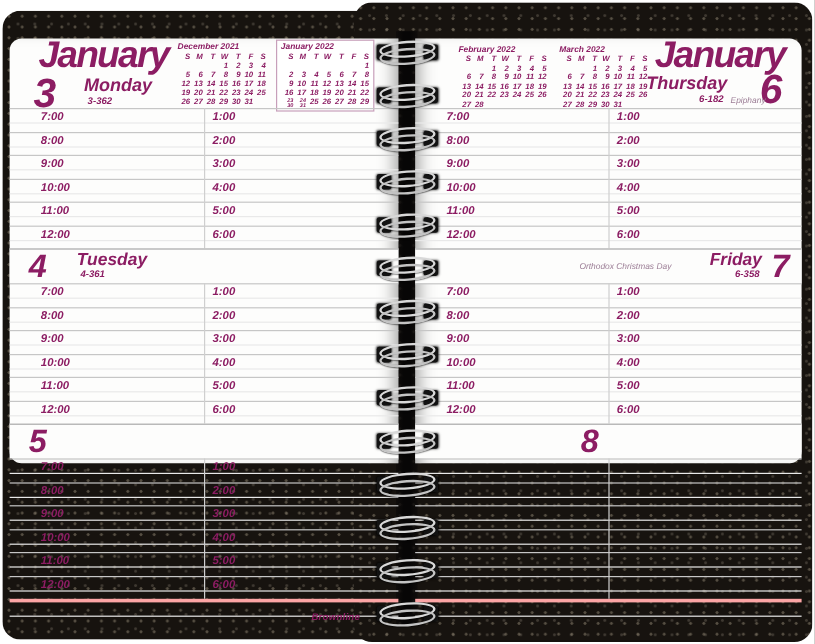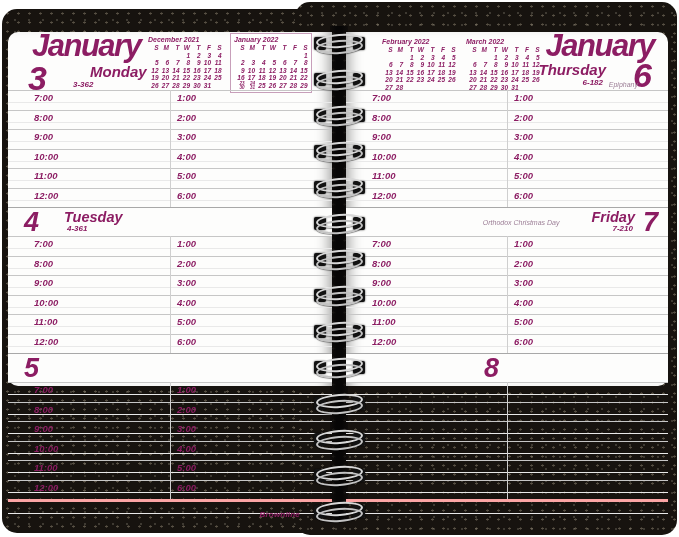--- a/index.html
+++ b/index.html
@@ -41,21 +41,21 @@
   #month-left { left:24px; }
   #month-right { right:14px; }
   .hdr-bignum {
     position:absolute; font-size:34px; font-weight:bold; font-style:italic;
     color:var(--accent); line-height:1;
   }
   #mon-num { left:20px; top:29px; }
   #thu-num { right:16px; top:26px; }
   .hdr-dayname { position:absolute; font-size:15px; font-weight:bold; font-style:italic;
     color:var(--accent); line-height:1; }
-  #mon-name { left:62px; top:32px;margin-left:20px; }
+  #mon-name { left:62px; top:32px; }
   #thu-name { right:62px; top:30px; }
   .hdr-ordinal { position:absolute; font-size:8px; font-weight:bold; font-style:italic;
     color:var(--accent); }
   #mon-ord { left:65px; top:48px; }
   #thu-ord { right:65px; top:46px; }
   .hdr-holiday { position:absolute; font-size:7px; font-style:italic; color:#9c7e96; }
   #thu-holiday { right:30px; top:49px; }
 
   
   .minical { position:absolute; color:var(--accent); font-style:italic; }
@@ -534,21 +534,21 @@
         <span class="tlabel a">6:00</span>
         <div class="halfline"></div>
       </div>
       <div class="vdivider"></div>
     </div>
 
   <div class="band band-right">
     <span class="holiday">Orthodox Christmas Day</span>
     <div class="stack right">
       <div class="dayname">Friday</div>
-      <div class="ordinal">7-210</div>
+      <div class="ordinal">6-358</div>
     </div>
     <div class="bignum">7</div>
   </div>
 
   <div class="grid">
       <div class="hour">
         <span class="tlabel m">7:00</span>
         <span class="tlabel a">1:00</span>
         <div class="halfline"></div>
       </div>

